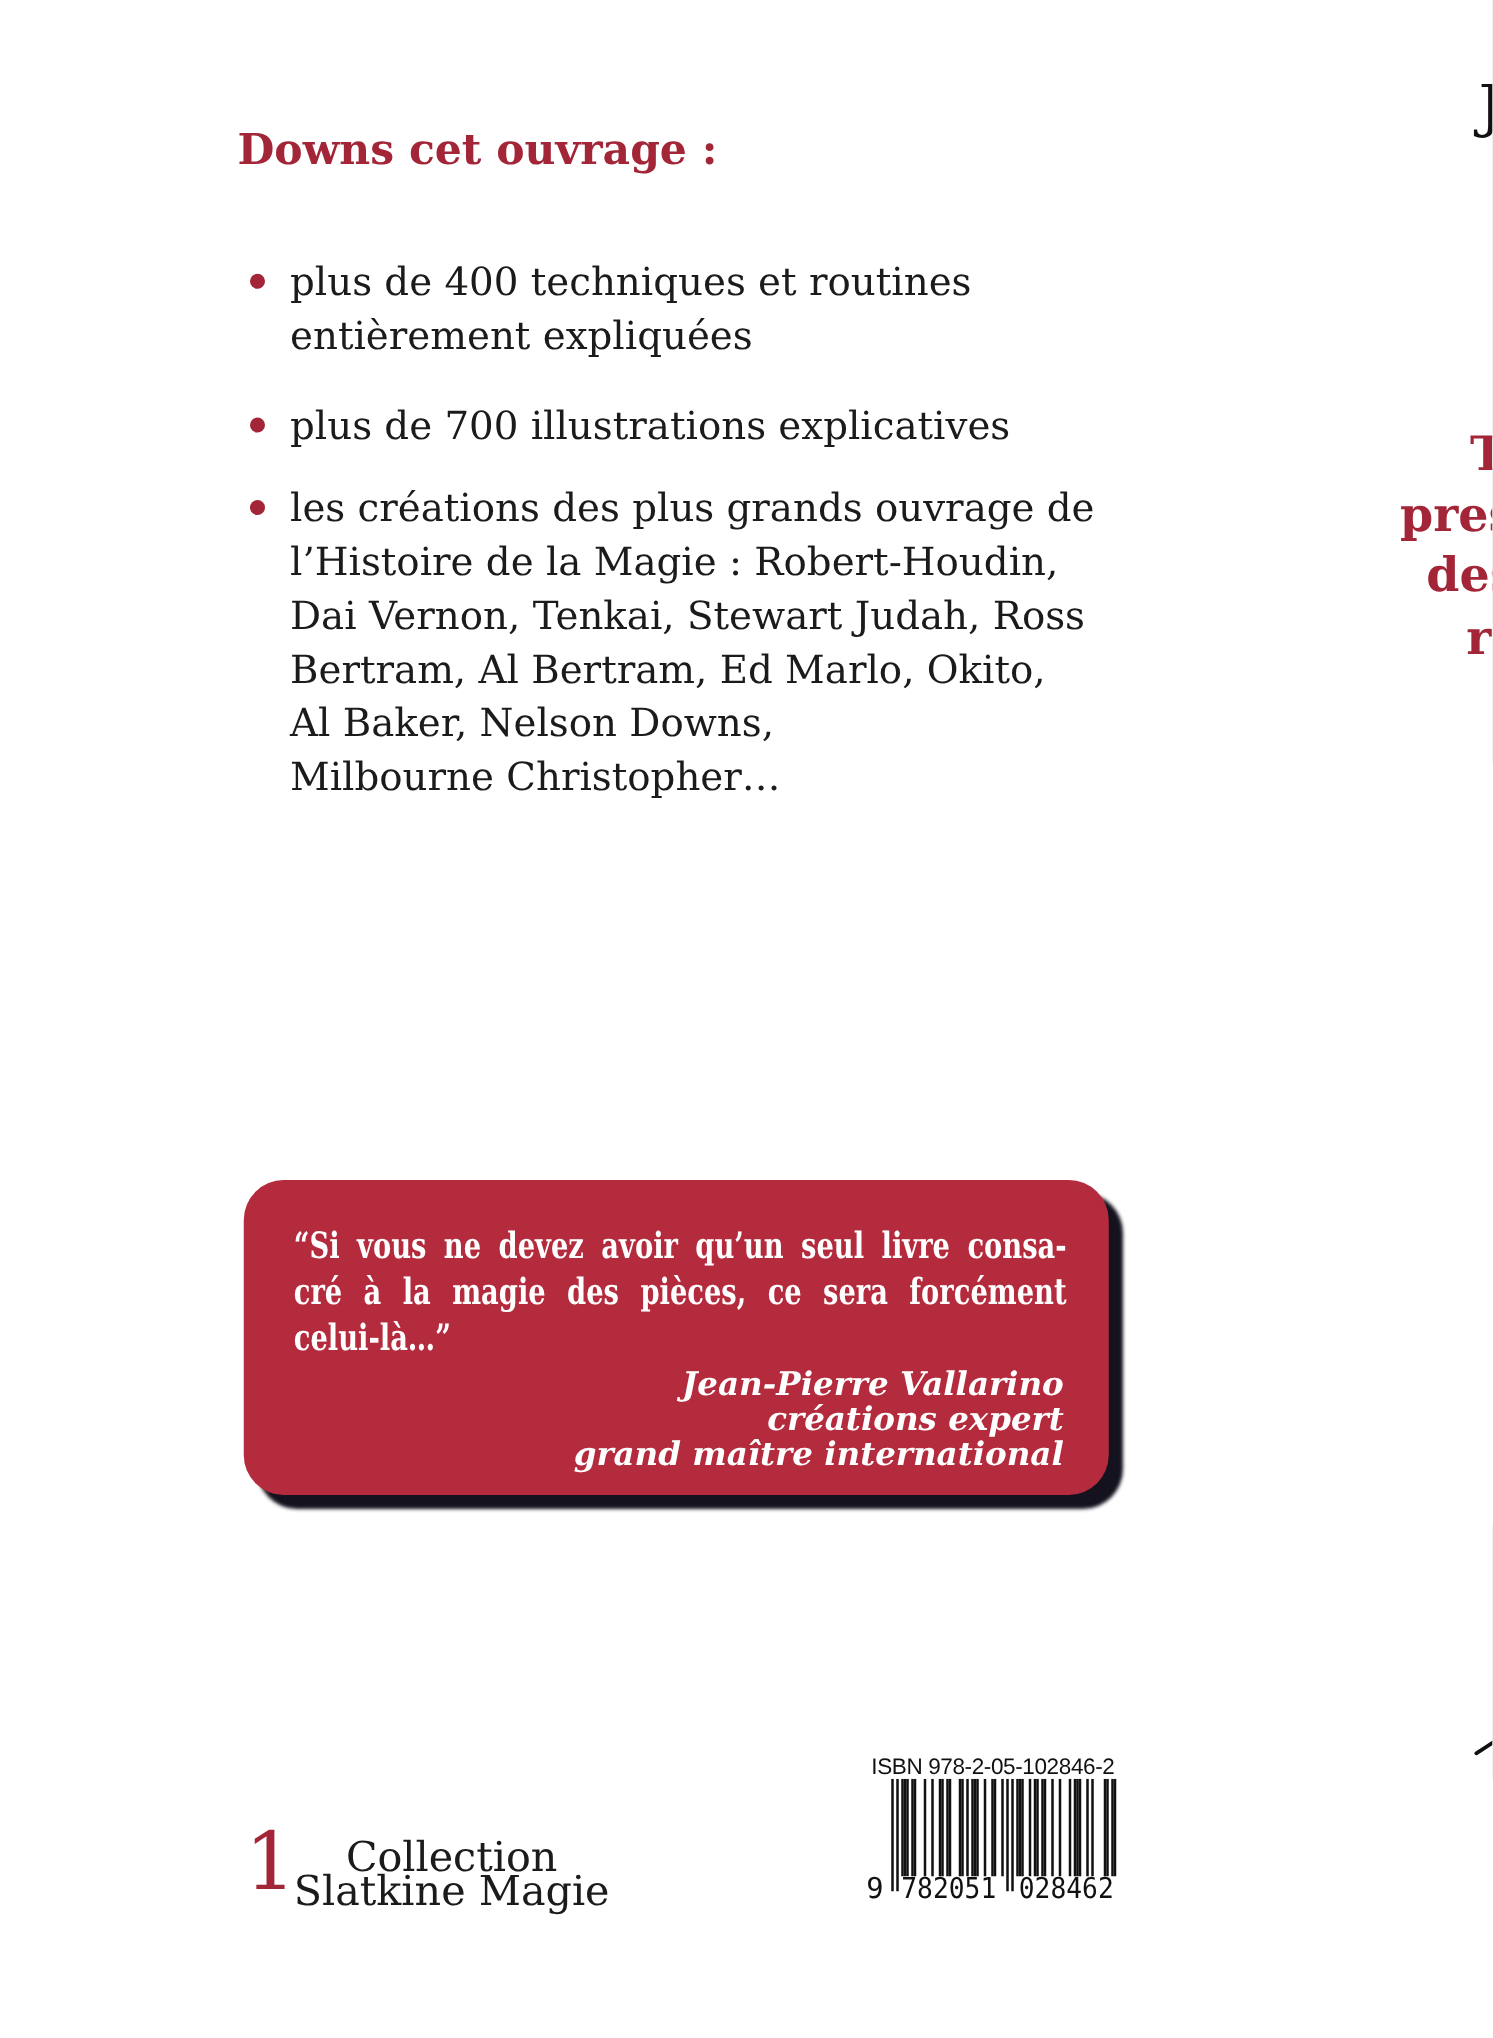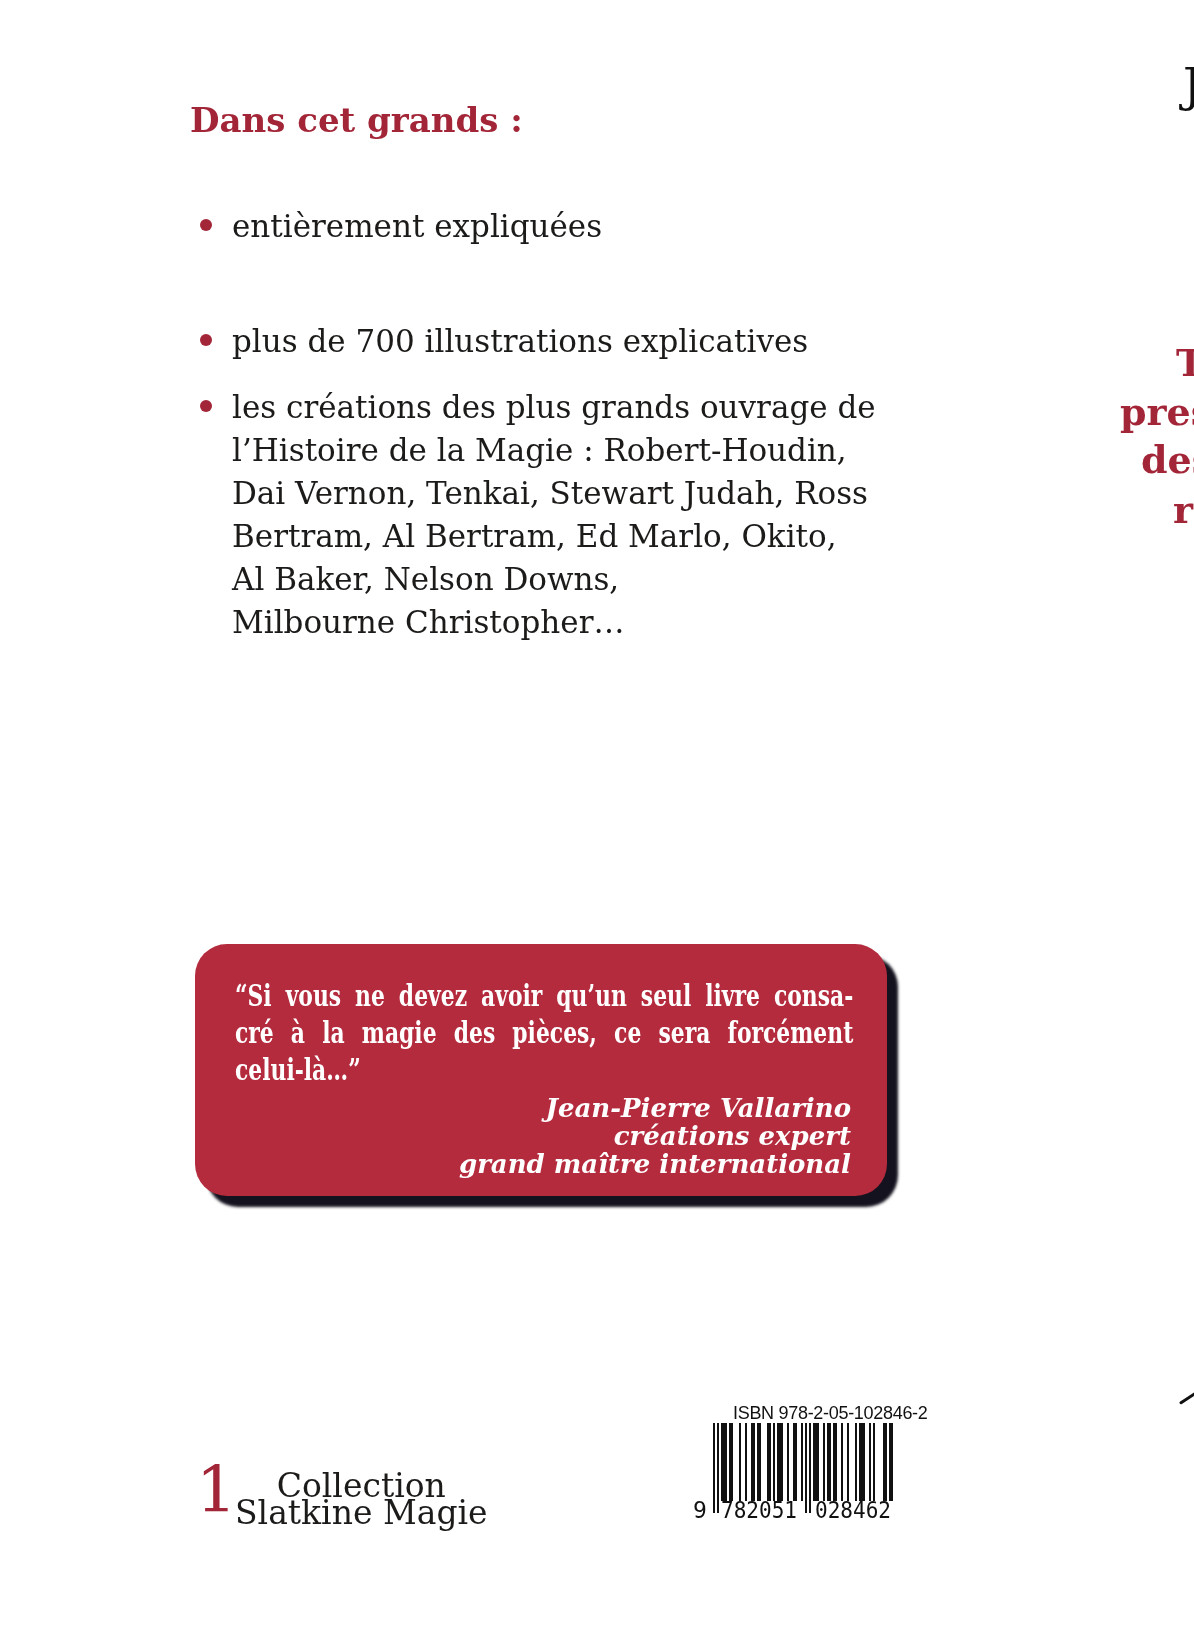--- a/index.html
+++ b/index.html
@@ -53,21 +53,21 @@
   .quote-lines .ll{text-align:left;white-space:nowrap;}
   .attribution{
     position:absolute;left:56px;top:150px;width:600px;
     text-align:right;font-style:italic;font-weight:bold;
     font-size:26px;line-height:28px;
   }
   
   .isbn-label{
     position:absolute;left:697px;top:1403px;
     font-family:"Liberation Sans", sans-serif;
-    font-size:18px;letter-spacing:-0.3px;color:#111;white-space:nowrap;margin-left:36px;
+    font-size:18px;letter-spacing:-0.3px;color:#111;white-space:nowrap;
   }
   .barcode-svg{position:absolute;left:688px;top:1423px;}
   .barcode-svg rect{fill:#111;}
   .barcode-svg text{
     font-family:"DejaVu Sans Mono", monospace;
     font-size:23px;fill:#111;
   }
   
   .collection-number{
     position:absolute;left:196px;top:1460px;
@@ -93,24 +93,25 @@
   .corner-mark-bottom{
     position:absolute;left:1178px;top:1396px;width:22px;height:3px;
     background:#111;transform:rotate(-33deg);border-radius:2px;
   }
 </style>
 </head>
 <body>
 
 <div class="page">
 
-  <div class="section-title">Dans cet grands :</div>
+  <div class="section-title">Downs cet ouvrage :</div>
 
   <div class="bullet b1">
     <span class="dot"></span>
+    <div class="line">plus de 400 techniques et routines</div>
     <div class="line">entièrement expliquées</div>
   </div>
 
   <div class="bullet b2">
     <span class="dot"></span>
     <div class="line">plus de 700 illustrations explicatives</div>
   </div>
 
   <div class="bullet b3">
     <span class="dot"></span>

